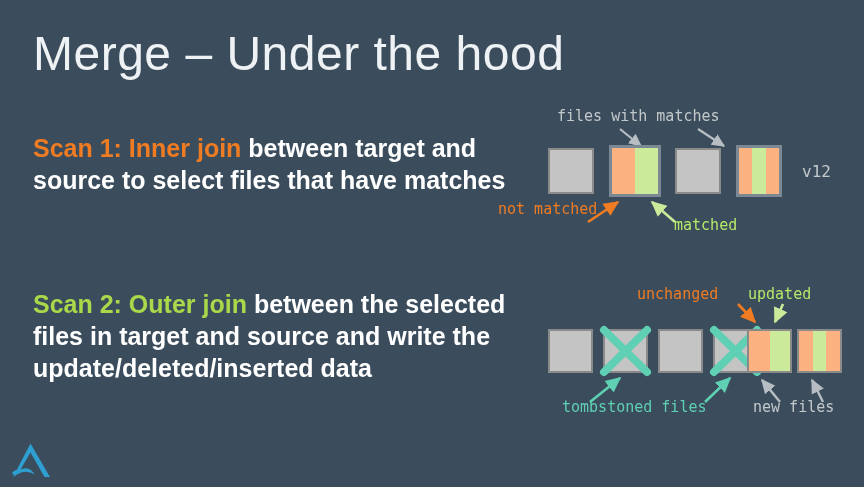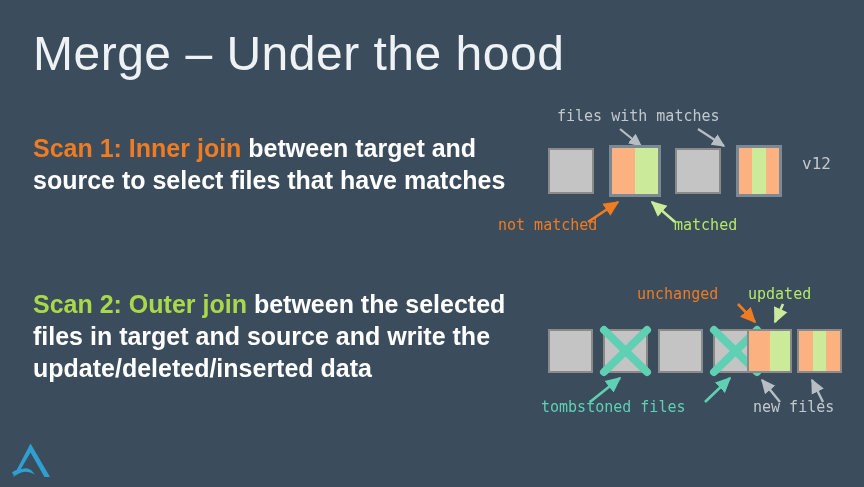--- a/index.html
+++ b/index.html
@@ -139,28 +139,28 @@
         <div class="seg seg-gray" style="width:100%;"></div>
       </div>
 
       <div class="file-box emph" style="left:196px; top:0px; width:46px; height:52px;">
         <div class="seg seg-orange" style="width:33.4%;"></div>
         <div class="seg seg-green" style="width:33.2%;"></div>
         <div class="seg seg-orange" style="width:33.4%;"></div>
       </div>
     </div>
 
-    <div class="mono-label lbl-gray" style="left:262px; top:54px; font-size:16px;">v12</div>
+    <div class="mono-label lbl-gray" style="left:262px; top:62px; font-size:16px;">v12</div>
 
     <svg class="arrow-svg" style="left:0; top:0;" width="324" height="140">
       <line x1="48" y1="122" x2="78" y2="102" stroke="#ef7b22" stroke-width="2.6" marker-end="url(#ah-orange)"></line>
       <line x1="135" y1="122" x2="112" y2="102" stroke="#cbeb9a" stroke-width="2.6" marker-end="url(#ah-green)"></line>
     </svg>
 
-    <div class="mono-label lbl-orange" style="left:-42px; top:116px;">not matched</div>
+    <div class="mono-label lbl-orange" style="left:-42px; top:100px;">not matched</div>
     <div class="mono-label lbl-green" style="left:114px; top:116px;padding-left:20px;">matched</div>
   </div>
 
   <div id="diagram-bottom" class="diagram">
 
     <div class="mono-label lbl-orange" style="left:97px; top:5px;text-align:center;">unchanged</div>
     <div class="mono-label lbl-green" style="left:208px; top:5px;">updated</div>
 
     <svg class="arrow-svg" style="left:0; top:0;" width="324" height="140">
       <defs>
@@ -218,21 +218,21 @@
       </div>
     </div>
 
     <svg class="arrow-svg" style="left:0; top:0;" width="324" height="140">
       <line x1="50" y1="122" x2="80" y2="98" stroke="#5fd0b4" stroke-width="2.6" marker-end="url(#ah2-teal)"></line>
       <line x1="165" y1="122" x2="190" y2="98" stroke="#5fd0b4" stroke-width="2.6" marker-end="url(#ah2-teal)"></line>
       <line x1="240" y1="122" x2="222" y2="100" stroke="#b7bec3" stroke-width="2.4" marker-end="url(#ah2-gray)"></line>
       <line x1="283" y1="122" x2="272" y2="100" stroke="#b7bec3" stroke-width="2.4" marker-end="url(#ah2-gray)"></line>
     </svg>
 
-    <div class="mono-label lbl-teal" style="left:1px; top:118px;">tombstoned files</div>
+    <div class="mono-label lbl-teal" style="left:22px; top:118px;">tombstoned files</div>
     <div class="mono-label lbl-gray" style="left:213px; top:118px;">new files</div>
   </div>
 
   <svg id="logo" viewBox="0 0 44 40">
     <path d="M21.5 2.5 L41 36 L35.5 36 L21.5 11.5 L11 29.5 Q16 25.5 22 29 L26 33.5 Q17 28.5 9 33 L4 36 Z" fill="#2e9fd0"></path>
     <path d="M3 31.5 Q10 25.5 19 29.5 Q12 27.5 4.5 34 Z" fill="#2e9fd0"></path>
   </svg>
 
 </div>
 

